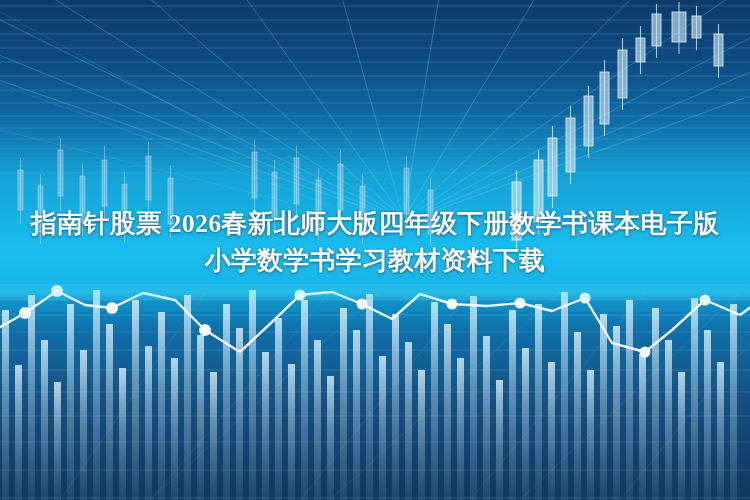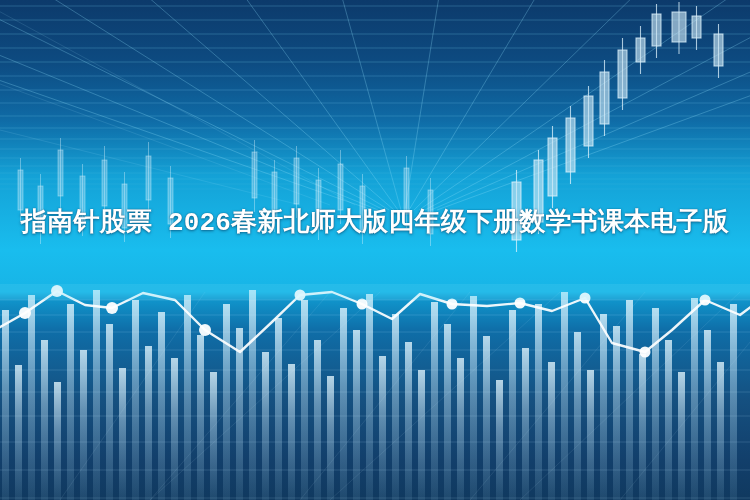--- a/index.html
+++ b/index.html
@@ -1,21 +1,21 @@
 <!DOCTYPE html>
 <html><head>
 <meta charset="utf-8">
 <style>
   html,body{margin:0;padding:0;background:#0c3b6b;}
   *{box-sizing:border-box;}
   #stage{
     position:relative;
     width:750px;height:500px;
     overflow:hidden;
-    font-family:Liberation Mono, monospace;
+    font-family:Liberation Serif, serif;
     background:#737373;
   }
   .layer{position:absolute;inset:0;}
   svg.layer{display:block;width:750px;height:500px;}
 
   
   #headline{
     position:absolute;
     left:0;right:0;
     top:205px;
@@ -346,15 +346,16 @@
         <circle cx="645" cy="352" r="5.5"></circle>
         <circle cx="705" cy="300" r="5.5"></circle>
       </g>
     </g>
 
     <rect x="0" y="284" width="750" height="16" fill="#5fd6f6" opacity="0.20"></rect>
   </svg>
 
   <div id="headline">
     <span class="line">指南针股票 2026春新北师大版四年级下册数学书课本电子版</span>
+    <span class="line">小学数学书学习教材资料下载</span>
   </div>
 
 </div>
 
 </body></html>

